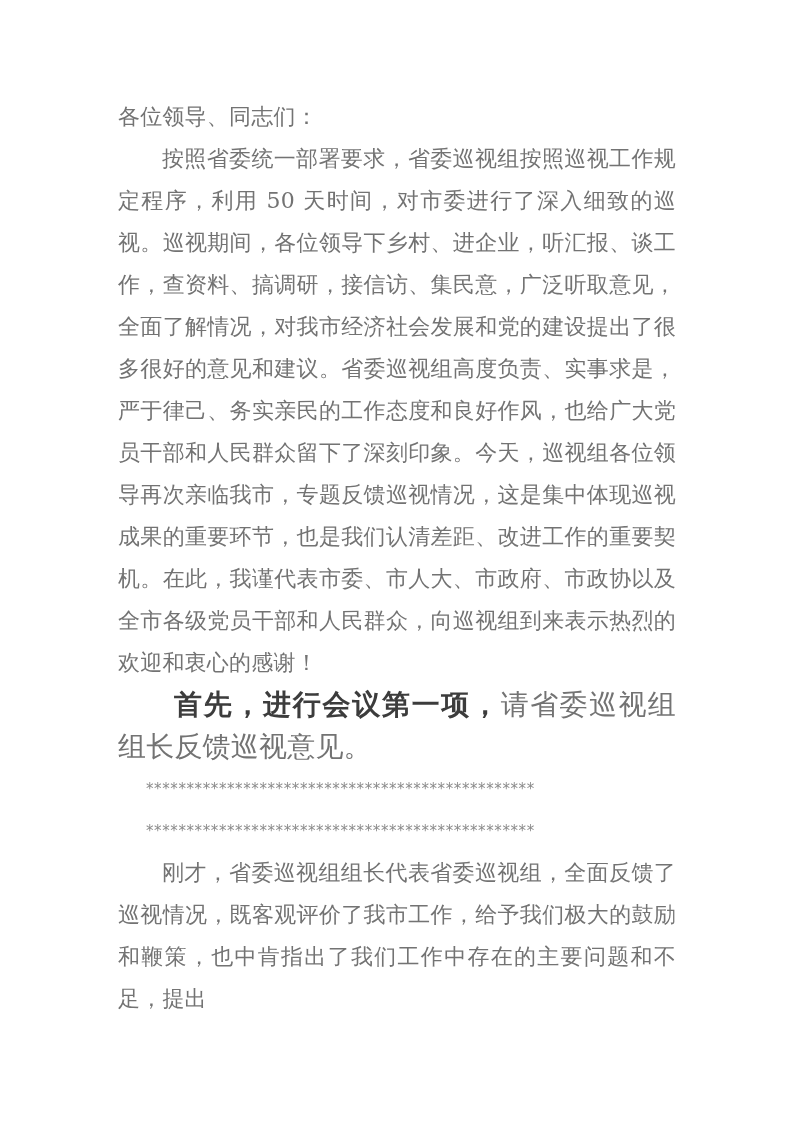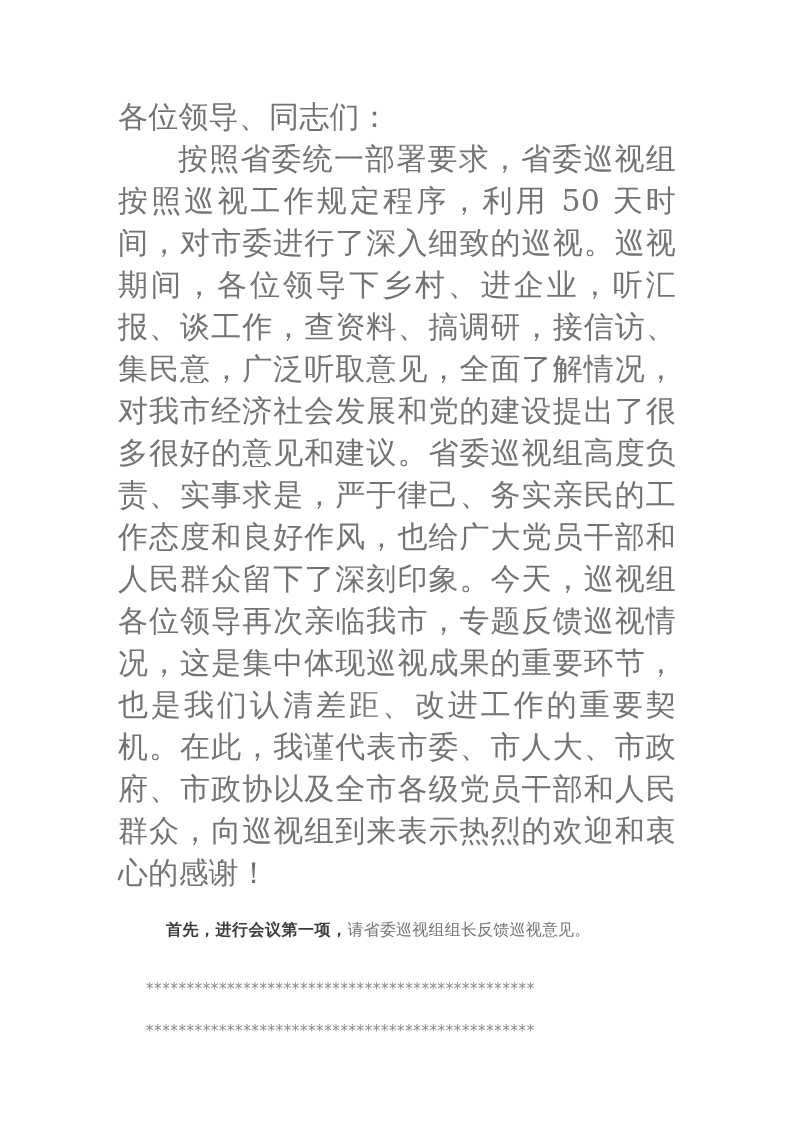--- a/index.html
+++ b/index.html
@@ -22,45 +22,45 @@
   .text-block {
     position: absolute;
     left: 118px;
     top: 96px;
     width: 558px;
   }
 
   
   .para {
     font-family: "DejaVu Serif", "Liberation Serif", serif;
-    font-size: 30px;
+    font-size: 22px;
     line-height: 42px;
     color: #737373;
     text-align: justify;
     text-justify: inter-ideograph;
     text-indent: 2em;
     margin: 0;
     letter-spacing: 0.2px;
     -webkit-font-smoothing: antialiased;
   }
 
   .para.no-indent {
     text-indent: 0;
   }
 
   
   .agenda-line {
-    font-family: Liberation Mono, monospace;
-    font-size: 16px;
+    font-family: Liberation Sans, sans-serif;
+    font-size: 28px;
     line-height: 42px;
     color: #737373;
     text-align: justify;
     text-justify: inter-ideograph;
     text-indent: 2em;
-    margin: 16px;
+    margin: 0;
     letter-spacing: 0.2px;
   }
 
   .agenda-line .lead {
     font-weight: bold;
     color: #3c3c3c;
     letter-spacing: 0.5px;
   }
 
   .agenda-line .tail {
@@ -94,15 +94,16 @@
 
     <p class="agenda-line">
       <span class="lead">首先，进行会议第一项，</span><span class="tail">请省委巡视组组长反馈巡视意见。</span>
     </p>
 
     <p class="sep-row">************************************************</p>
 
 
     <p class="sep-row">************************************************</p>
 
+    <p class="para">刚才，省委巡视组组长代表省委巡视组，全面反馈了巡视情况，既客观评价了我市工作，给予我们极大的鼓励和鞭策，也中肯指出了我们工作中存在的主要问题和不足，提出</p>
 
   </div>
 </div>
 
 </body></html>

